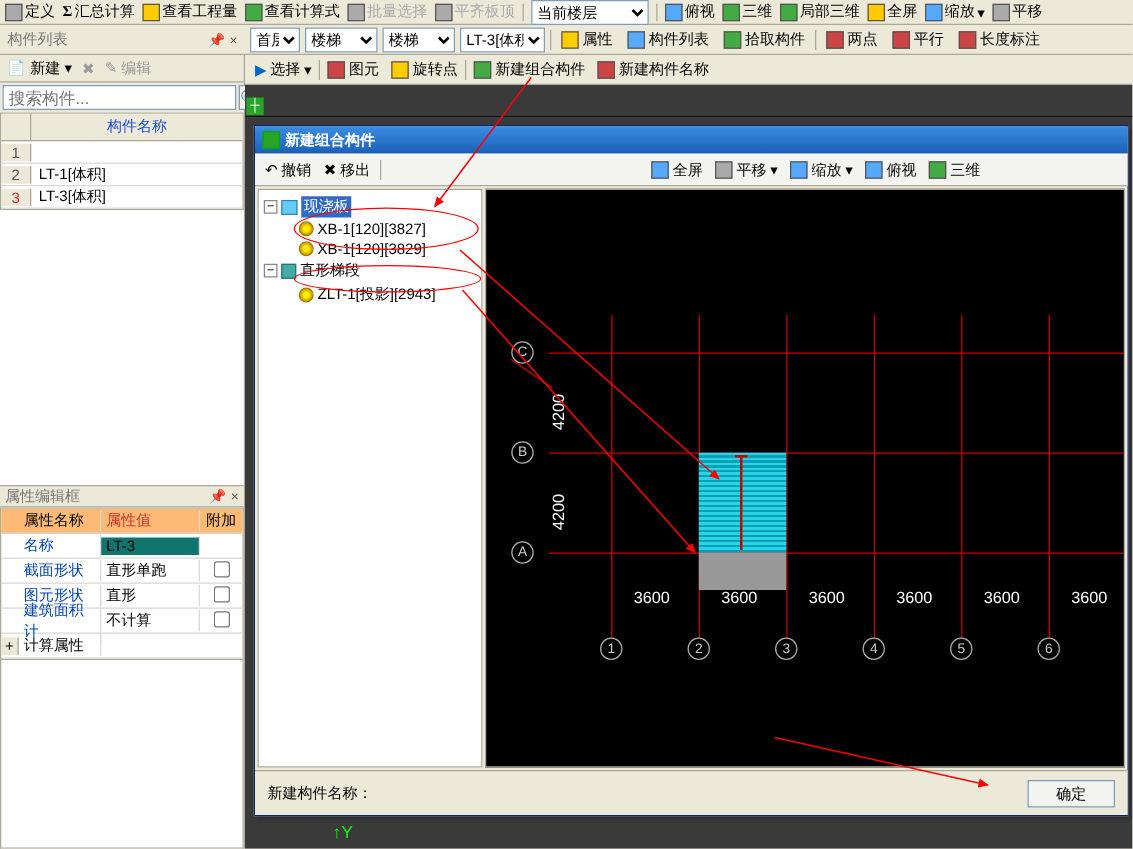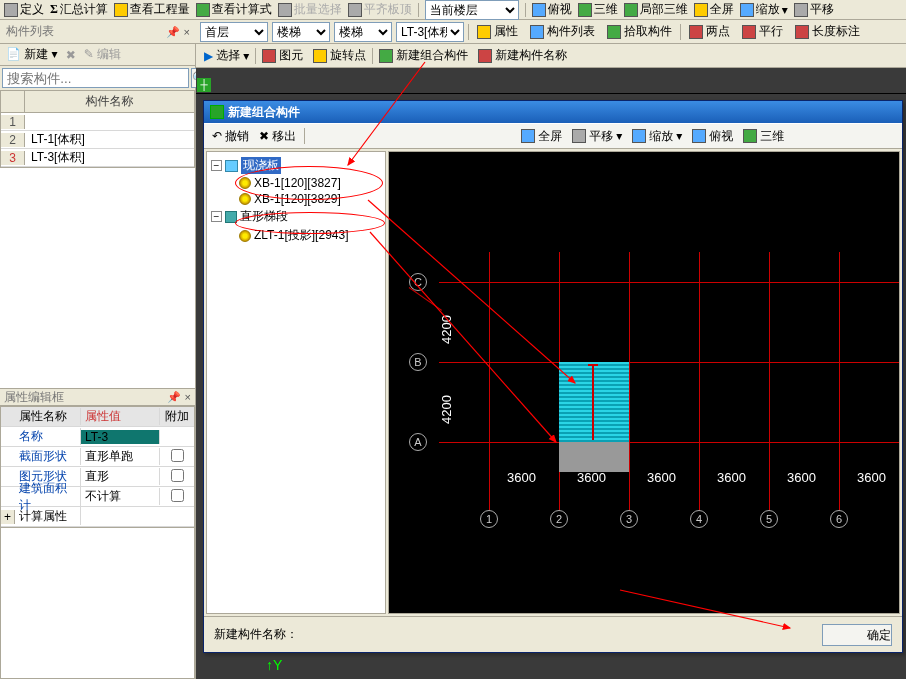--- a/index.html
+++ b/index.html
@@ -125,21 +125,21 @@
   .grid {
     background: #fff;
     border: 1px solid #aca899;
   }
   .grid .hdr {
     display: flex;
     background: #ece9d8;
     border-bottom: 1px solid #aca899;
   }
   .grid .hdr .h0 { width: 24px; border-right: 1px solid #aca899; }
-  .grid .hdr .h1 { flex: 1; text-align: center; color: #404040; padding: 2px 0; }
+  .grid .hdr .h1 { flex: 1; text-align: center; color: #1d4ed8; padding: 2px 0; }
   .grid .row {
     display: flex;
     border-bottom: 1px solid #d8d8d8;
     height: 18px;
     align-items: center;
   }
   .grid .row .c0 {
     width: 24px; text-align: center;
     border-right: 1px solid #aca899;
     background: #ece9d8;
@@ -164,21 +164,21 @@
   .prop-grid {
     background: #fff;
     border: 1px solid #aca899;
   }
   .prop-grid .phdr, .prop-grid .prow {
     display: flex;
     border-bottom: 1px solid #d8d8d8;
     align-items: center;
     height: 20px;
   }
-  .prop-grid .phdr { background: #e5e5e5; }
+  .prop-grid .phdr { background: #fdba74; }
   .prop-grid .pc0 { width: 14px; border-right: 1px solid #aca899; text-align: center; background: #ece9d8; }
   .prop-grid .pc1 { width: 66px; padding: 0 4px; border-right: 1px solid #d8d8d8; }
   .prop-grid .pc2 { flex: 1; padding: 0 4px; border-right: 1px solid #d8d8d8; }
   .prop-grid .pc3 { width: 34px; text-align: center; }
   .prop-grid .phdr .pc1, .prop-grid .phdr .pc3 { color: #000; }
   .prop-grid .phdr .pc2 { color: #c33; }
   .prop-grid .link { color: #0645ad; }
   .prop-grid input[type=checkbox]{ margin:0; }
 
   
@@ -316,21 +316,21 @@
   .dlg-bottom input[type=text] {
     width: 180px; height: 20px;
     border: 1px solid #7f9db9;
     padding: 0 4px;
   }
   .dlg-bottom .okbtn {
     margin-left: auto;
     width: 70px; height: 22px;
     border: 1px solid #7f9db9;
     background: #f4f4f0;
-    text-align: right;
+    text-align: center;
     line-height: 20px;
   }
 
   
   .grid-line-h, .grid-line-v {
     position: absolute;
     background: #c00;
   }
   .grid-line-h { height: 1px; }
   .grid-line-v { width: 1px; }
@@ -438,21 +438,21 @@
 
 <div class="second-row">
   <div class="left-title">
     <span>构件列表</span>
     <span>
       <span class="pin-btn">📌</span>
       <span class="x-btn">×</span>
     </span>
   </div>
   <div class="right-content">
-    <select class="sel" style="width:68px"><option>首层</option></select>
+    <select class="sel" style="width:40px"><option>首层</option></select>
     <select class="sel" style="width:58px"><option>楼梯</option></select>
     <select class="sel" style="width:58px"><option>楼梯</option></select>
     <select class="sel" style="width:68px"><option>LT-3[体积</option></select>
     <div class="sep" style="width:1px;height:16px;background:#aca899"></div>
     <div class="tb-btn">
         <span class="icon yellow"></span>
         <span>属性</span>
       </div>
     <div class="tb-btn">
         <span class="icon blue"></span>

